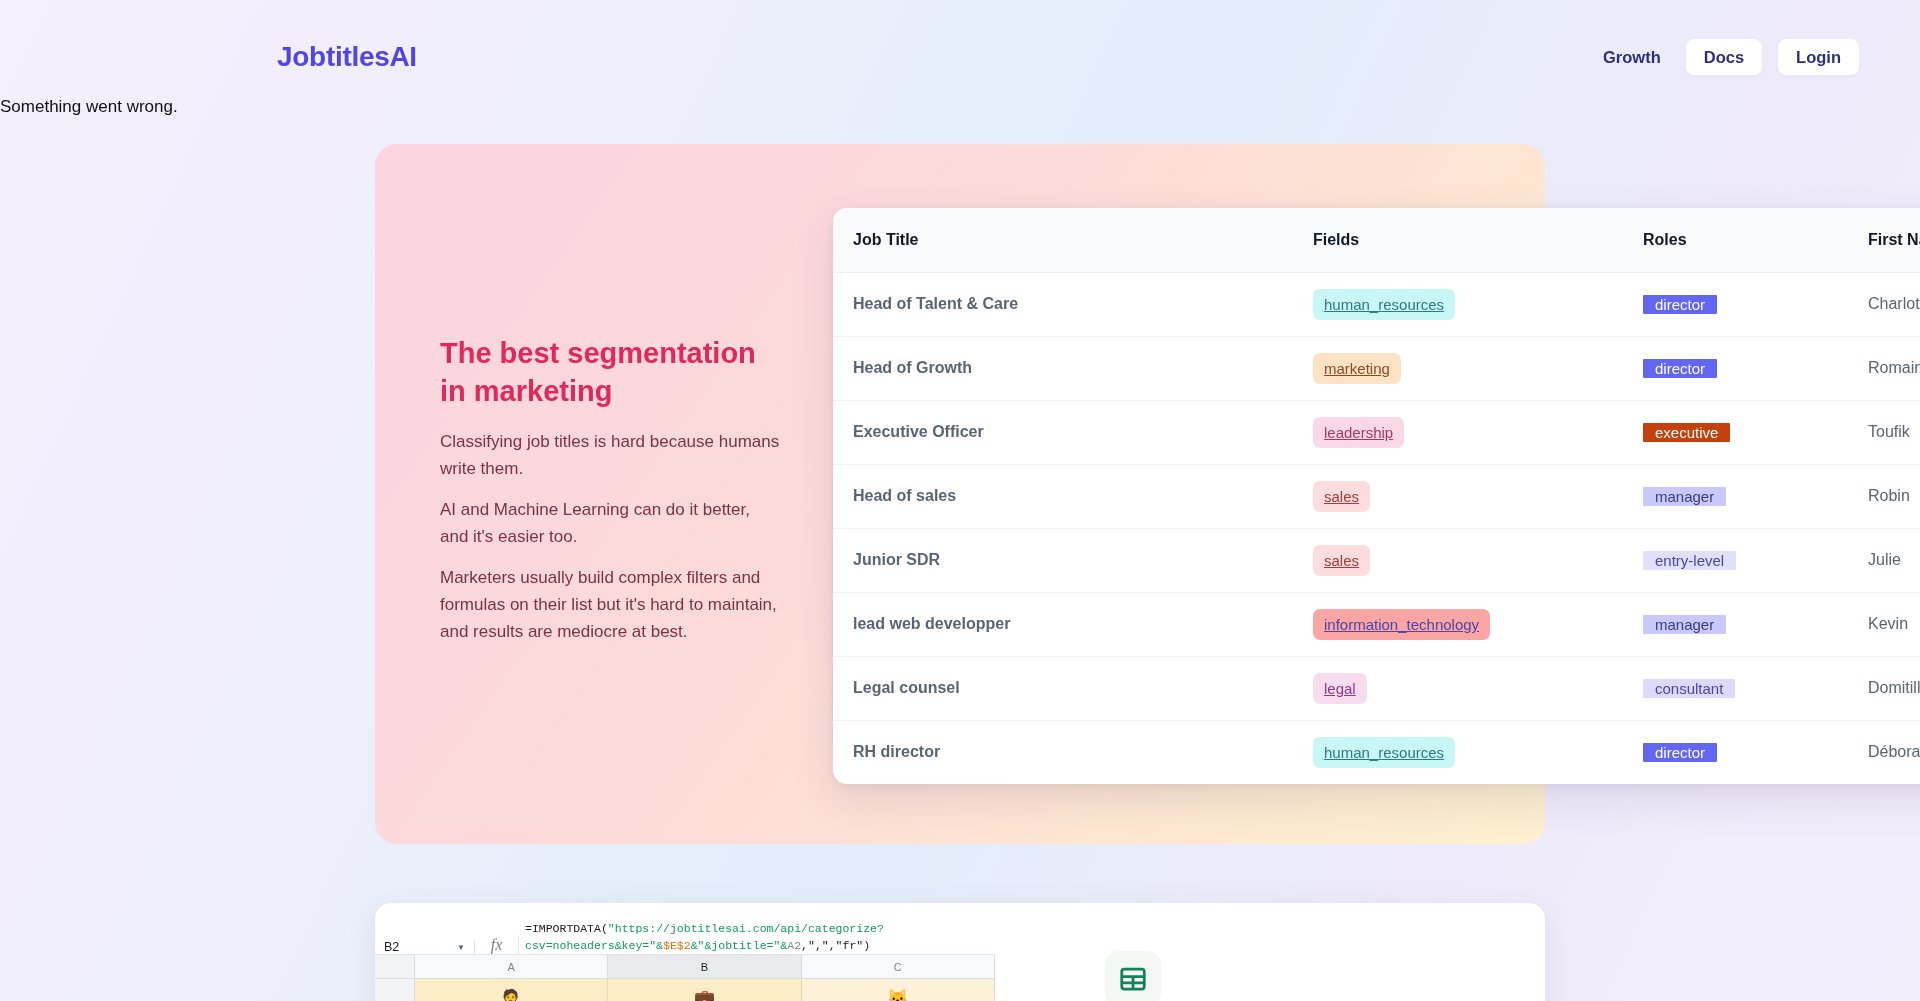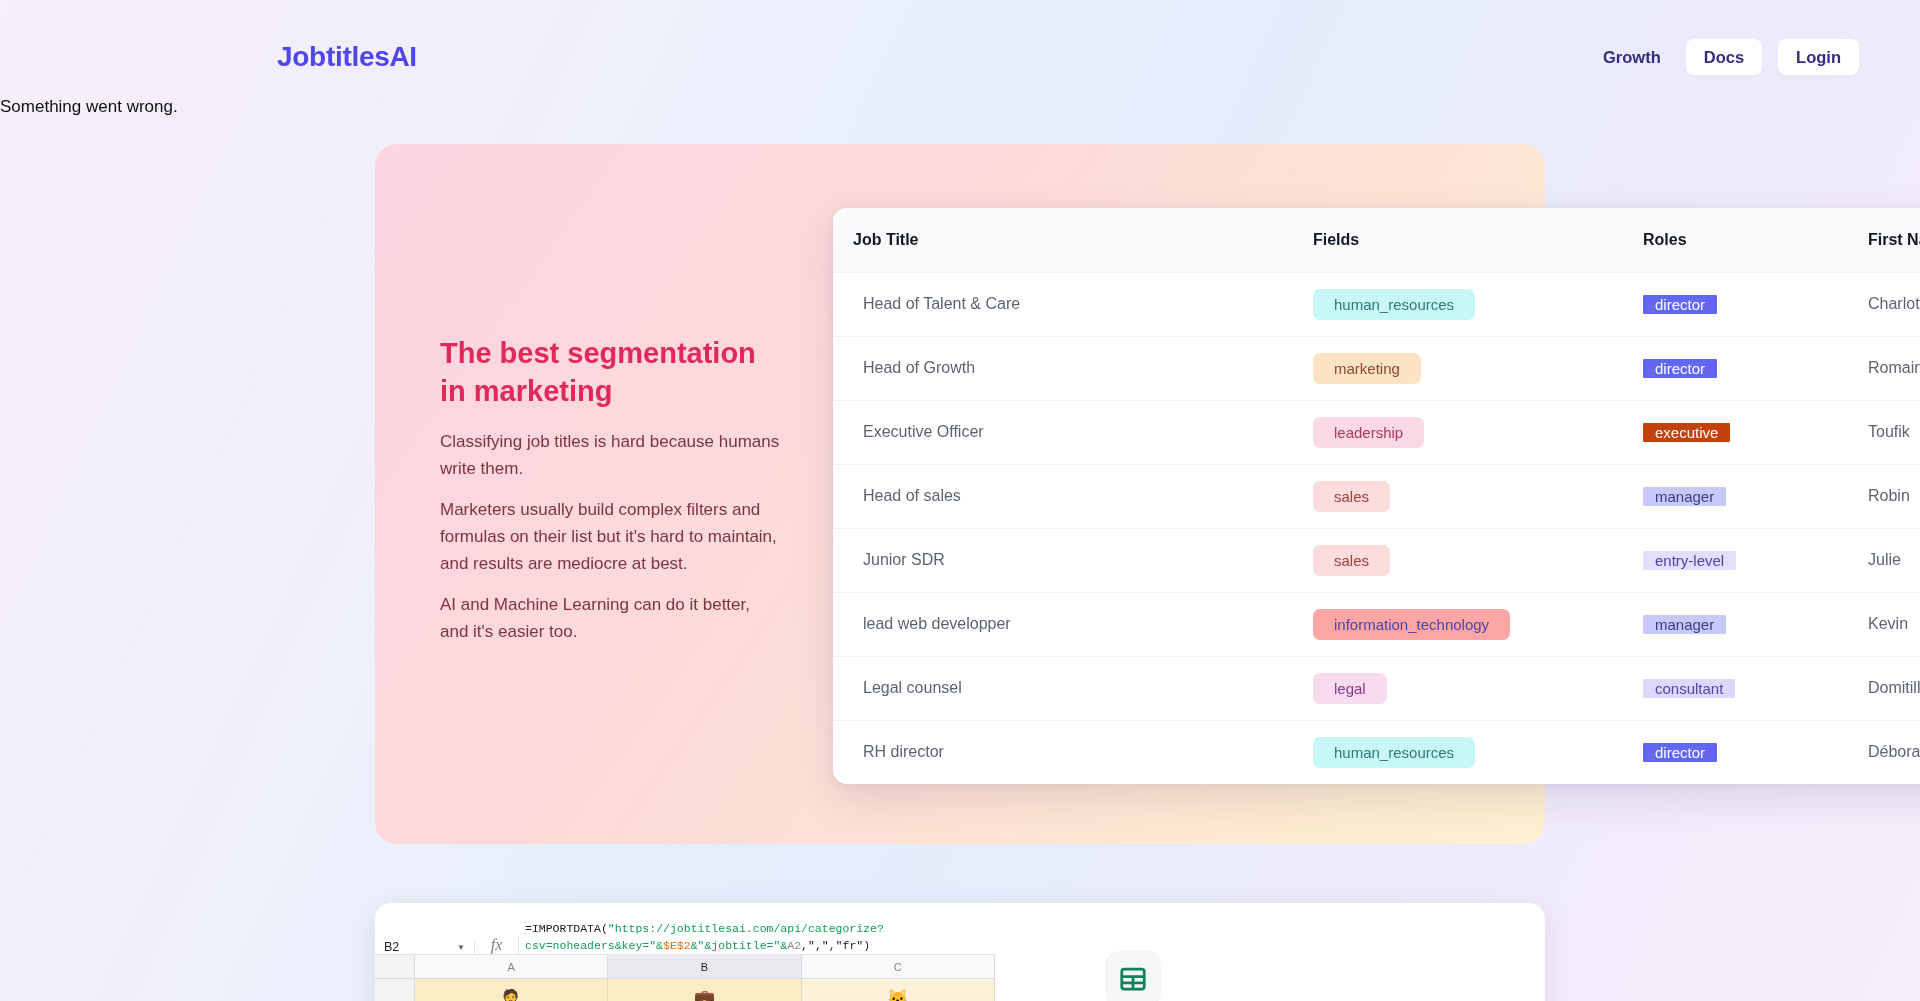--- a/index.html
+++ b/index.html
@@ -158,29 +158,30 @@
   .col-first   { width: 220px; }
 
   .dtable tbody td {
     font-size: 16px;
     color: #5b6472;
     height: 64px;
     border-bottom: 1px solid #f2f2f5;
     vertical-align: middle;
   }
   .dtable tbody tr:last-child td { border-bottom: none; }
-  .cell-title { padding-left: 30px; }
+  .cell-title { padding-left: 20px; font-weight: bold; }
 
   .badge {
     display: inline-block;
     font-size: 15px;
     line-height: 1;
-    padding: 8px 21px;
+    padding: 8px 11px;
     border-radius: 7px;
     white-space: nowrap;
+    text-decoration: underline;
   }
   .role-badge {
     display: inline-block;
     font-size: 15px;
     line-height: 1;
     padding: 2px 12px;
     border-radius: 1px;
     white-space: nowrap;
   }
 
@@ -302,22 +303,22 @@
 
 <div class="error-line">Something went wrong.</div>
 
 <section class="hero-card">
   <div class="hero-copy">
     <h1 class="hero-title">
       <span>The best segmentation</span><br>
       <span>in marketing</span>
     </h1>
     <p class="hero-para">Classifying job titles is hard because humans write them.</p>
+    <p class="hero-para">AI and Machine Learning can do it better, and it's easier too.</p>
     <p class="hero-para">Marketers usually build complex filters and formulas on their list but it's hard to maintain, and results are mediocre at best.</p>
-    <p class="hero-para">AI and Machine Learning can do it better, and it's easier too.</p>
   </div>
 </section>
 
 <div class="table-card">
   <table class="dtable">
     <thead>
       <tr>
         <th class="col-title">Job Title</th>
         <th class="col-fields">Fields</th>
         <th class="col-roles">Roles</th>

